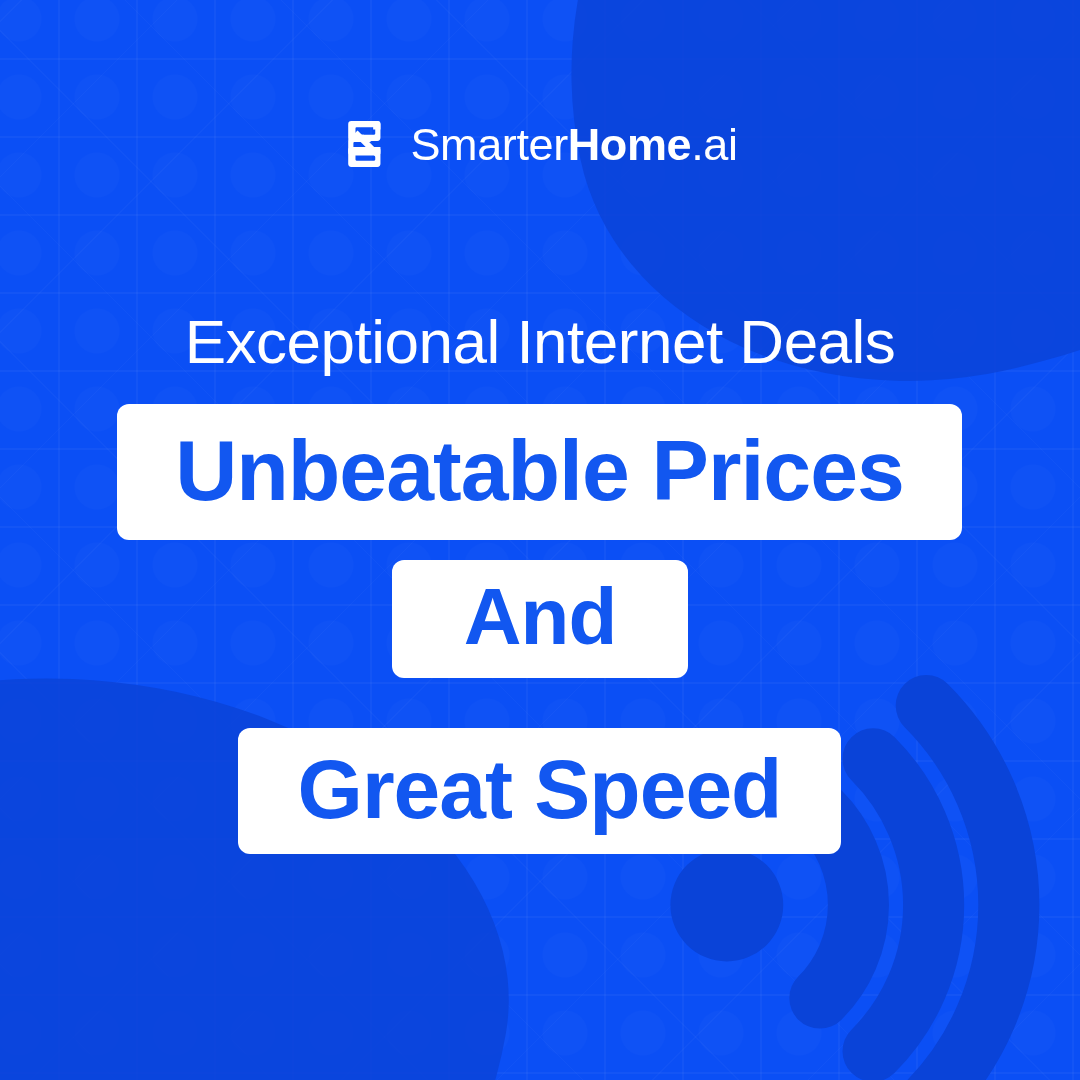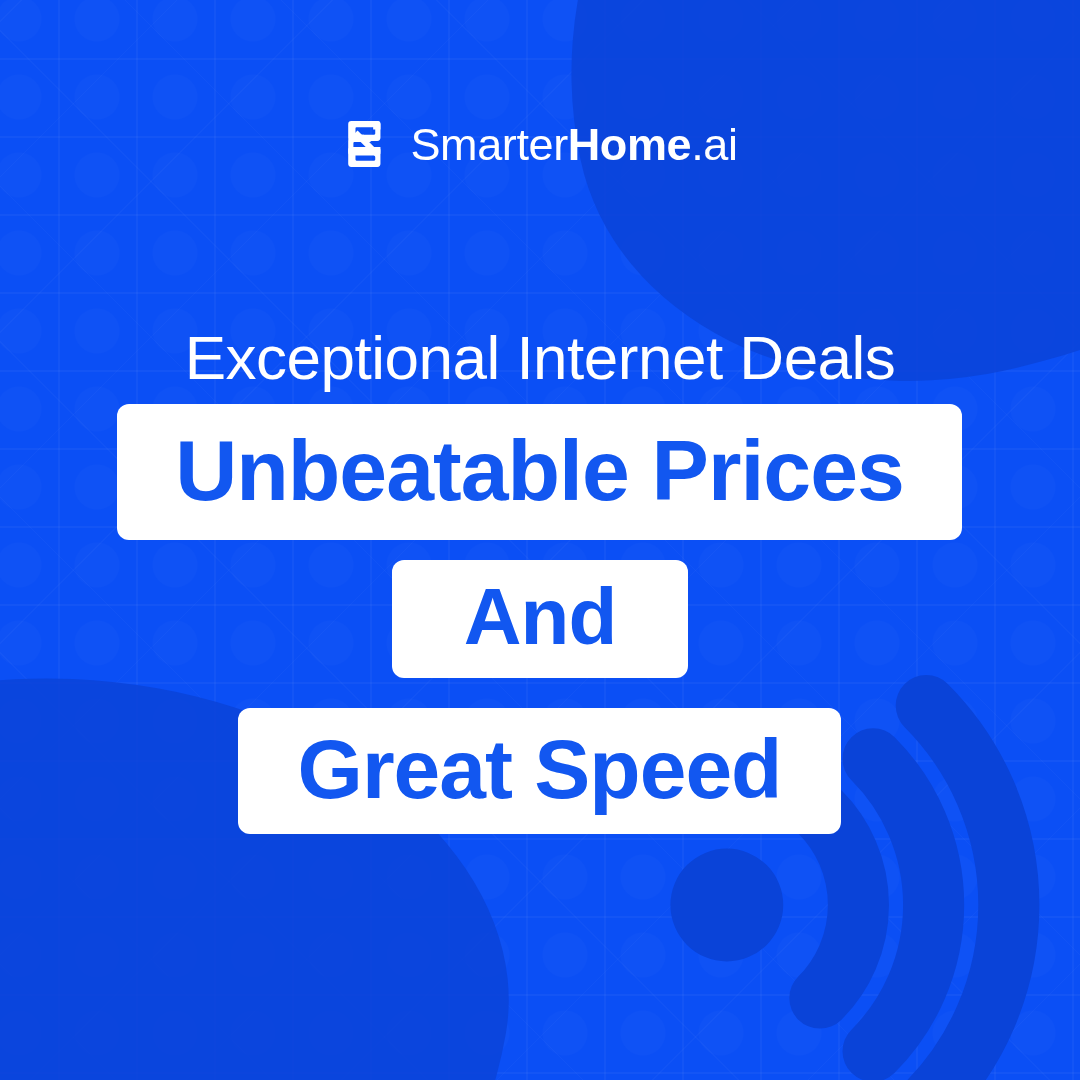--- a/index.html
+++ b/index.html
@@ -103,21 +103,21 @@
     line-height: 1;
     white-space: nowrap;
   }
   .logo-text .lt-light  { font-weight: 400; }
   .logo-text .lt-bold   { font-weight: 700; }
   .logo-text .lt-suffix { font-weight: 400; }
 
   
   .headline {
     position: absolute;
-    top: 324px;
+    top: 308px;
     left: 0;
     width: 100%;
     text-align: center;
     color: #ffffff;
     font-size: 62px;
     font-weight: 300;
     letter-spacing: -0.5px;
     line-height: 1.1;
     white-space: nowrap;
   }
@@ -140,21 +140,21 @@
     left: 117px;  top: 404px;
     width: 845px; height: 136px;
     font-size: 86px;
   }
   .banner-2 {
     left: 392px;  top: 560px;
     width: 296px; height: 118px;
     font-size: 80px;
   }
   .banner-3 {
-    left: 238px;  top: 708px;
+    left: 238px;  top: 728px;
     width: 603px; height: 126px;
     font-size: 84px;
   }
   .banner span { display: block; transform: translateY(-2px); }
 </style>
 </head>
 <body>
 
 <div id="canvas">
 

